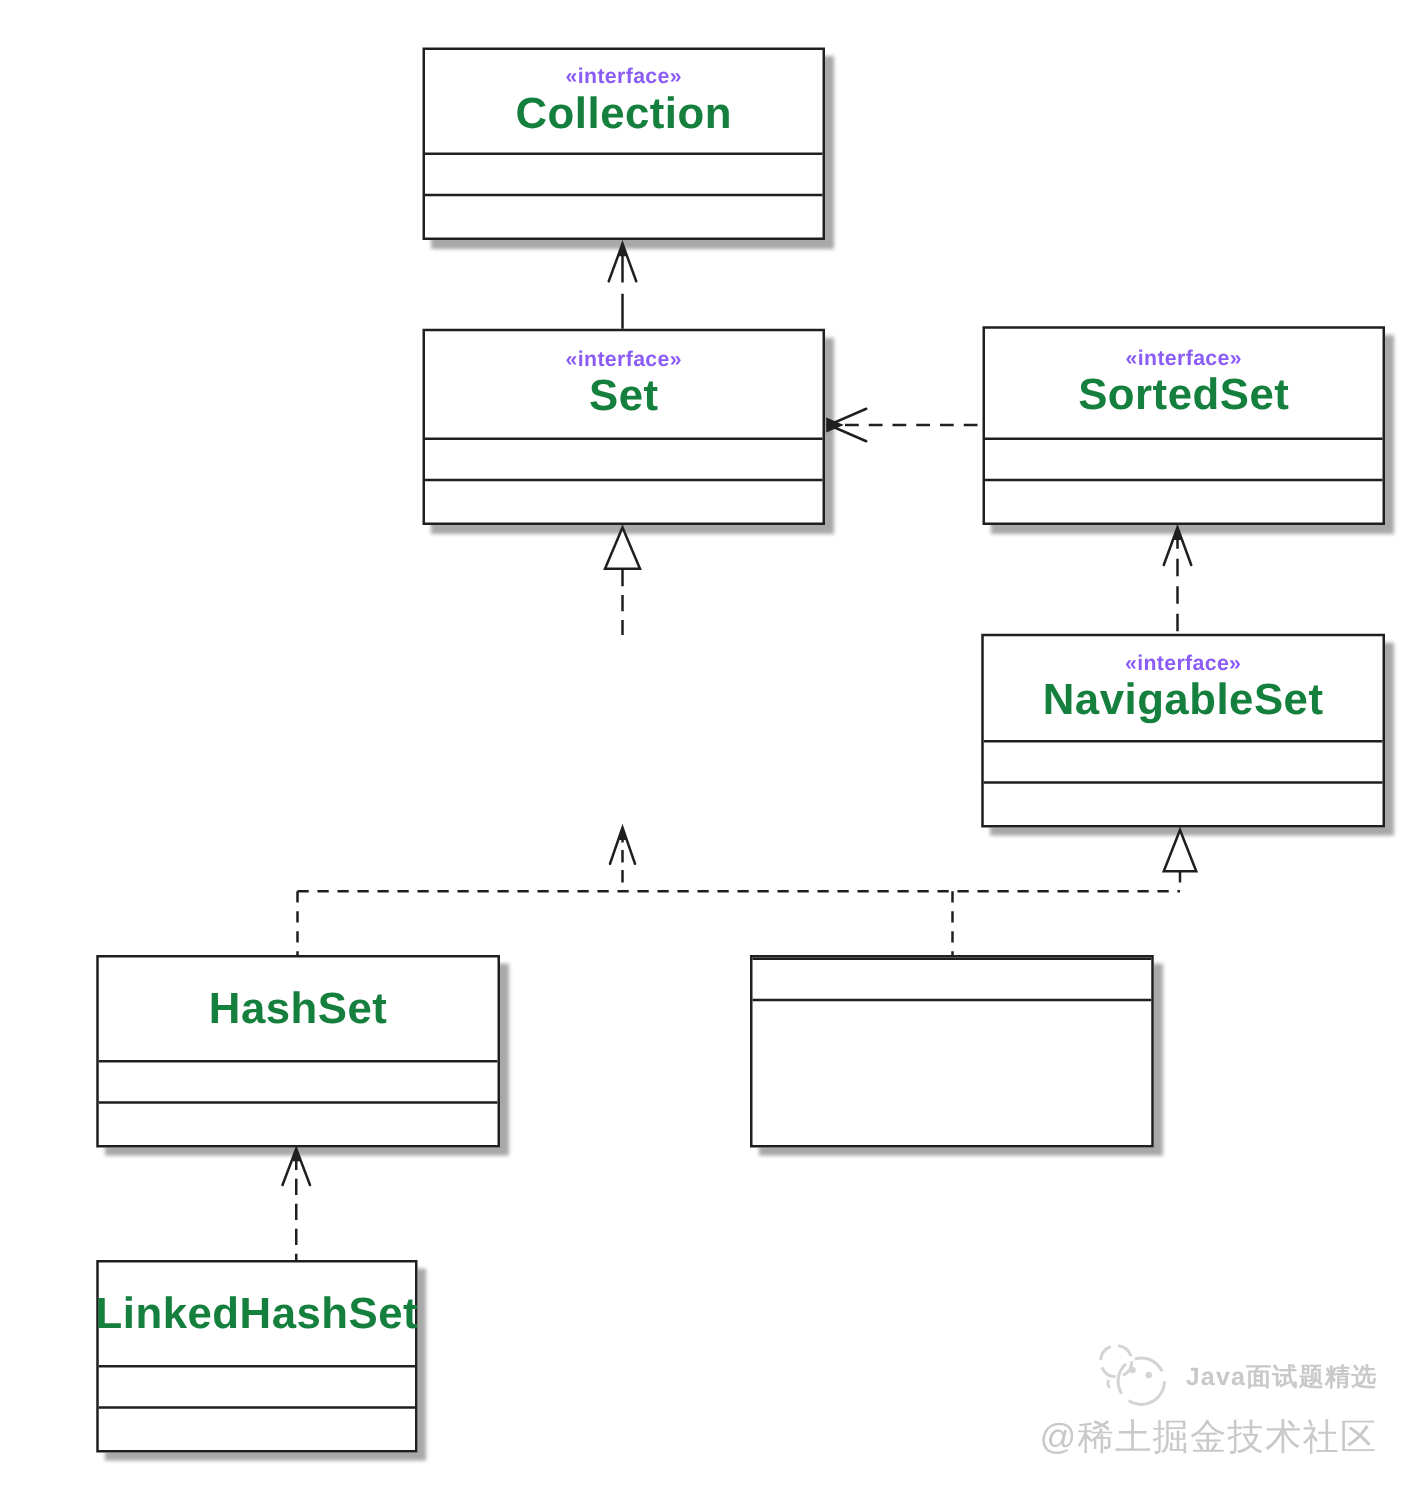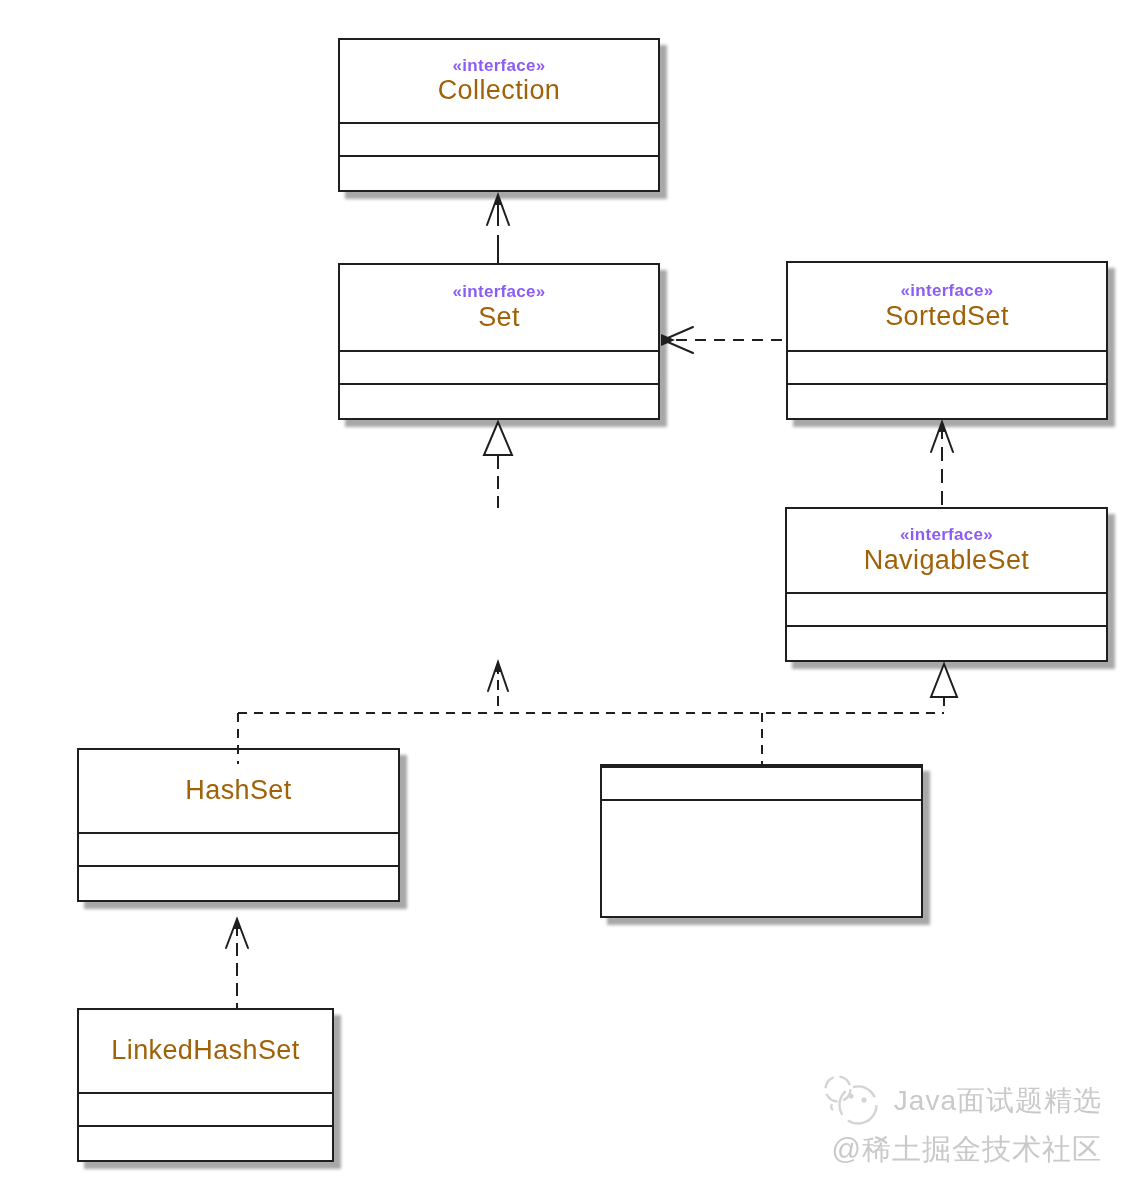--- a/index.html
+++ b/index.html
@@ -26,50 +26,50 @@
     align-items:center;justify-content:center;
     line-height:1.15;
   }
   .cmp-mid{height:31px;border-top:2px solid var(--line,#1f1f1f);}
   .cmp-low{height:33px;border-top:2px solid var(--line,#1f1f1f);}
   .stereotype{
     font-size:17px;font-weight:700;color:#8b5cf6;letter-spacing:0.3px;
   }
   .stereotype:empty{display:none;}
   .cls-name{
-    font-size:27px;font-weight:400;color:#a16207;letter-spacing:0.4px;
+    font-size:35px;font-weight:700;color:#15803d;letter-spacing:0.4px;
   }
 
   
   .box-collection   {left:338px;top:38px;  width:322px;height:154px;}
   .box-set          {left:338px;top:263px; width:322px;height:157px;}
   .box-sortedset    {left:786px;top:261px; width:322px;height:159px;}
   .box-abstractset  {left:338px;top:508px; width:322px;height:151px;}
   .box-navigableset {left:785px;top:507px; width:323px;height:155px;}
-  .box-hashset      {left:77px; top:748px; width:323px;height:154px;}
+  .box-hashset      {left:77px; top:764px; width:323px;height:154px;}
   .box-treeset      {left:600px;top:764px; width:323px;height:154px;}
   .box-linkedhashset{left:77px; top:1008px;width:257px;height:154px;}
 
   
   .edges-svg{position:absolute;left:0;top:0;z-index:2;pointer-events:none;}
   .edge{stroke:var(--line,#1f1f1f);stroke-width:2;fill:none;}
   .wing{stroke:var(--line,#1f1f1f);stroke-width:2;fill:none;stroke-linecap:round;}
   .apex{fill:var(--line,#1f1f1f);stroke:none;}
   .tri{fill:var(--box-fill,#ffffff);stroke:var(--line,#1f1f1f);stroke-width:2;}
 
   
   .watermark{
     position:absolute;right:24px;bottom:18px;
     text-align:right;z-index:3;
     color:var(--watermark-text,#c9c9c9);
   }
   .wm-row{display:flex;align-items:center;justify-content:flex-end;gap:10px;}
   .wm-logo{flex:0 0 auto;}
   .wm-title{
-    font-size:28px;font-weight:400;letter-spacing:1px;
+    font-size:20px;font-weight:700;letter-spacing:1px;
     text-shadow:2px 2px 0 rgba(255,255,255,0.95);
   }
   .wm-sub{
     font-size:29px;font-weight:400;margin-top:2px;letter-spacing:1px;
     text-shadow:1px 1px 0 rgba(255,255,255,0.95);
   }
 </style>
 </head>
 <body style="--line: #1f1f1f; --box-fill: #ffffff; --shadow: #a8a8a8; --background: #ffffff; --watermark-text: #c9c9c9;">
 

